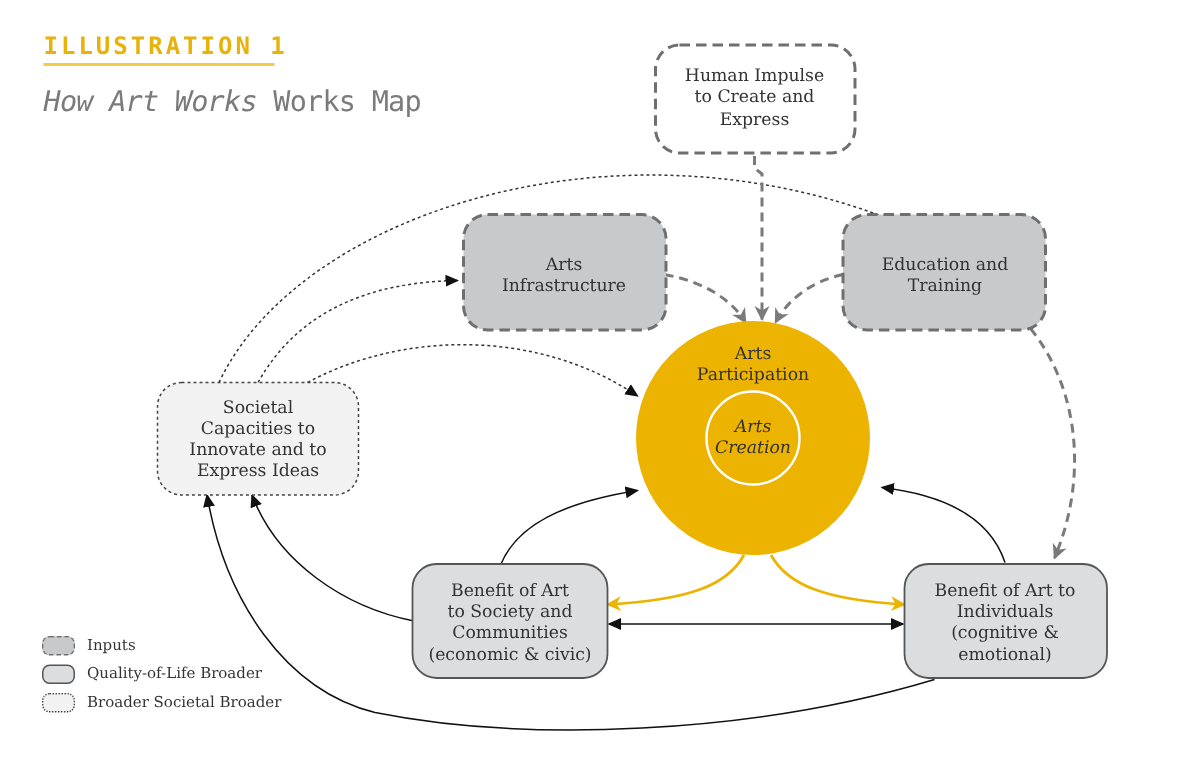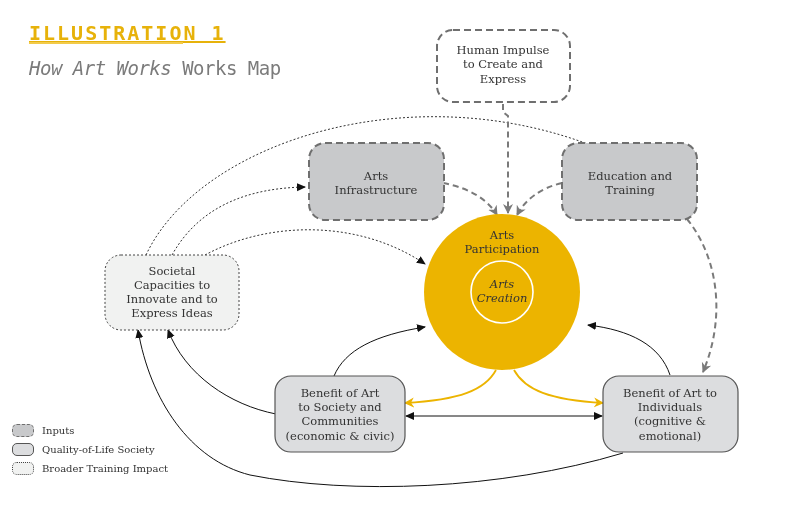--- a/index.html
+++ b/index.html
@@ -1,27 +1,27 @@
 <!DOCTYPE html>
 <html><head>
 <meta charset="utf-8">
 <style>
   html, body { margin: 0; padding: 0; background: #ffffff; }
   body { width: 800px; height: 519px; position: relative; overflow: hidden;
          font-family: "DejaVu Serif", serif; }
   .eyebrow { position: absolute; left: 29px; top: 21px; font-family: "DejaVu Sans Mono", monospace;
-             font-weight: bold; font-size: 20px; letter-spacing: 2px; color: #e7b20a; text-decoration: underline; }
+             font-weight: bold; font-size: 16px; letter-spacing: 2px; color: #e7b20a; }
   .eyebrow-rule { position: absolute; left: 29px; top: 42px; width: 154px; height: 2px; background: #f2cb4a; }
   .title { position: absolute; left: 29px; top: 57px; font-family: "DejaVu Sans Mono", monospace;
            font-size: 19px; color: #7b7b7b; letter-spacing: -0.5px; }
   .title em { font-style: italic; margin-top: 40px; }
   svg.diagram { position: absolute; left: 0; top: 0; }
   .node-text { font-family: "DejaVu Serif", serif; font-size: 11.5px; fill: #333333; text-anchor: middle; }
   .node-text-it { font-style: italic; }
-  .legend { position: absolute; left: 12px; top: 421px; text-align: right; }
+  .legend { position: absolute; left: 28px; top: 421px; text-align: right; }
   .legend-row { display: flex; align-items: center; height: 19px; }
   .swatch { width: 22px; height: 13px; border-radius: 5px; margin-right: 8px; box-sizing: border-box; }
   .sw-inputs { background: #c8c9cb; border: 1.5px dashed #6f6f6f; }
   .sw-art { background: #ecb400; border: 1px solid #ecb400; }
   .sw-qol { background: #dcdddf; border: 1.2px solid #555555; }
   .sw-broad { background: #f1f2f1; border: 1px dotted #444444; }
   .legend-label { font-family: "DejaVu Serif", serif; font-size: 10px; color: #333333; }
 </style>
 </head>
 <body>
@@ -120,19 +120,19 @@
   </g>
 </svg>
 
 <div class="legend">
   <div class="legend-row">
     <div class="swatch sw-inputs"></div>
     <span class="legend-label">Inputs</span>
   </div>
   <div class="legend-row">
     <div class="swatch sw-qol"></div>
-    <span class="legend-label">Quality-of-Life Society</span>
+    <span class="legend-label">Quality-of-Life Broader</span>
   </div>
   <div class="legend-row">
     <div class="swatch sw-broad"></div>
-    <span class="legend-label">Broader Training Impact</span>
+    <span class="legend-label">Broader Societal Broader</span>
   </div>
 </div>
 
 </body></html>

